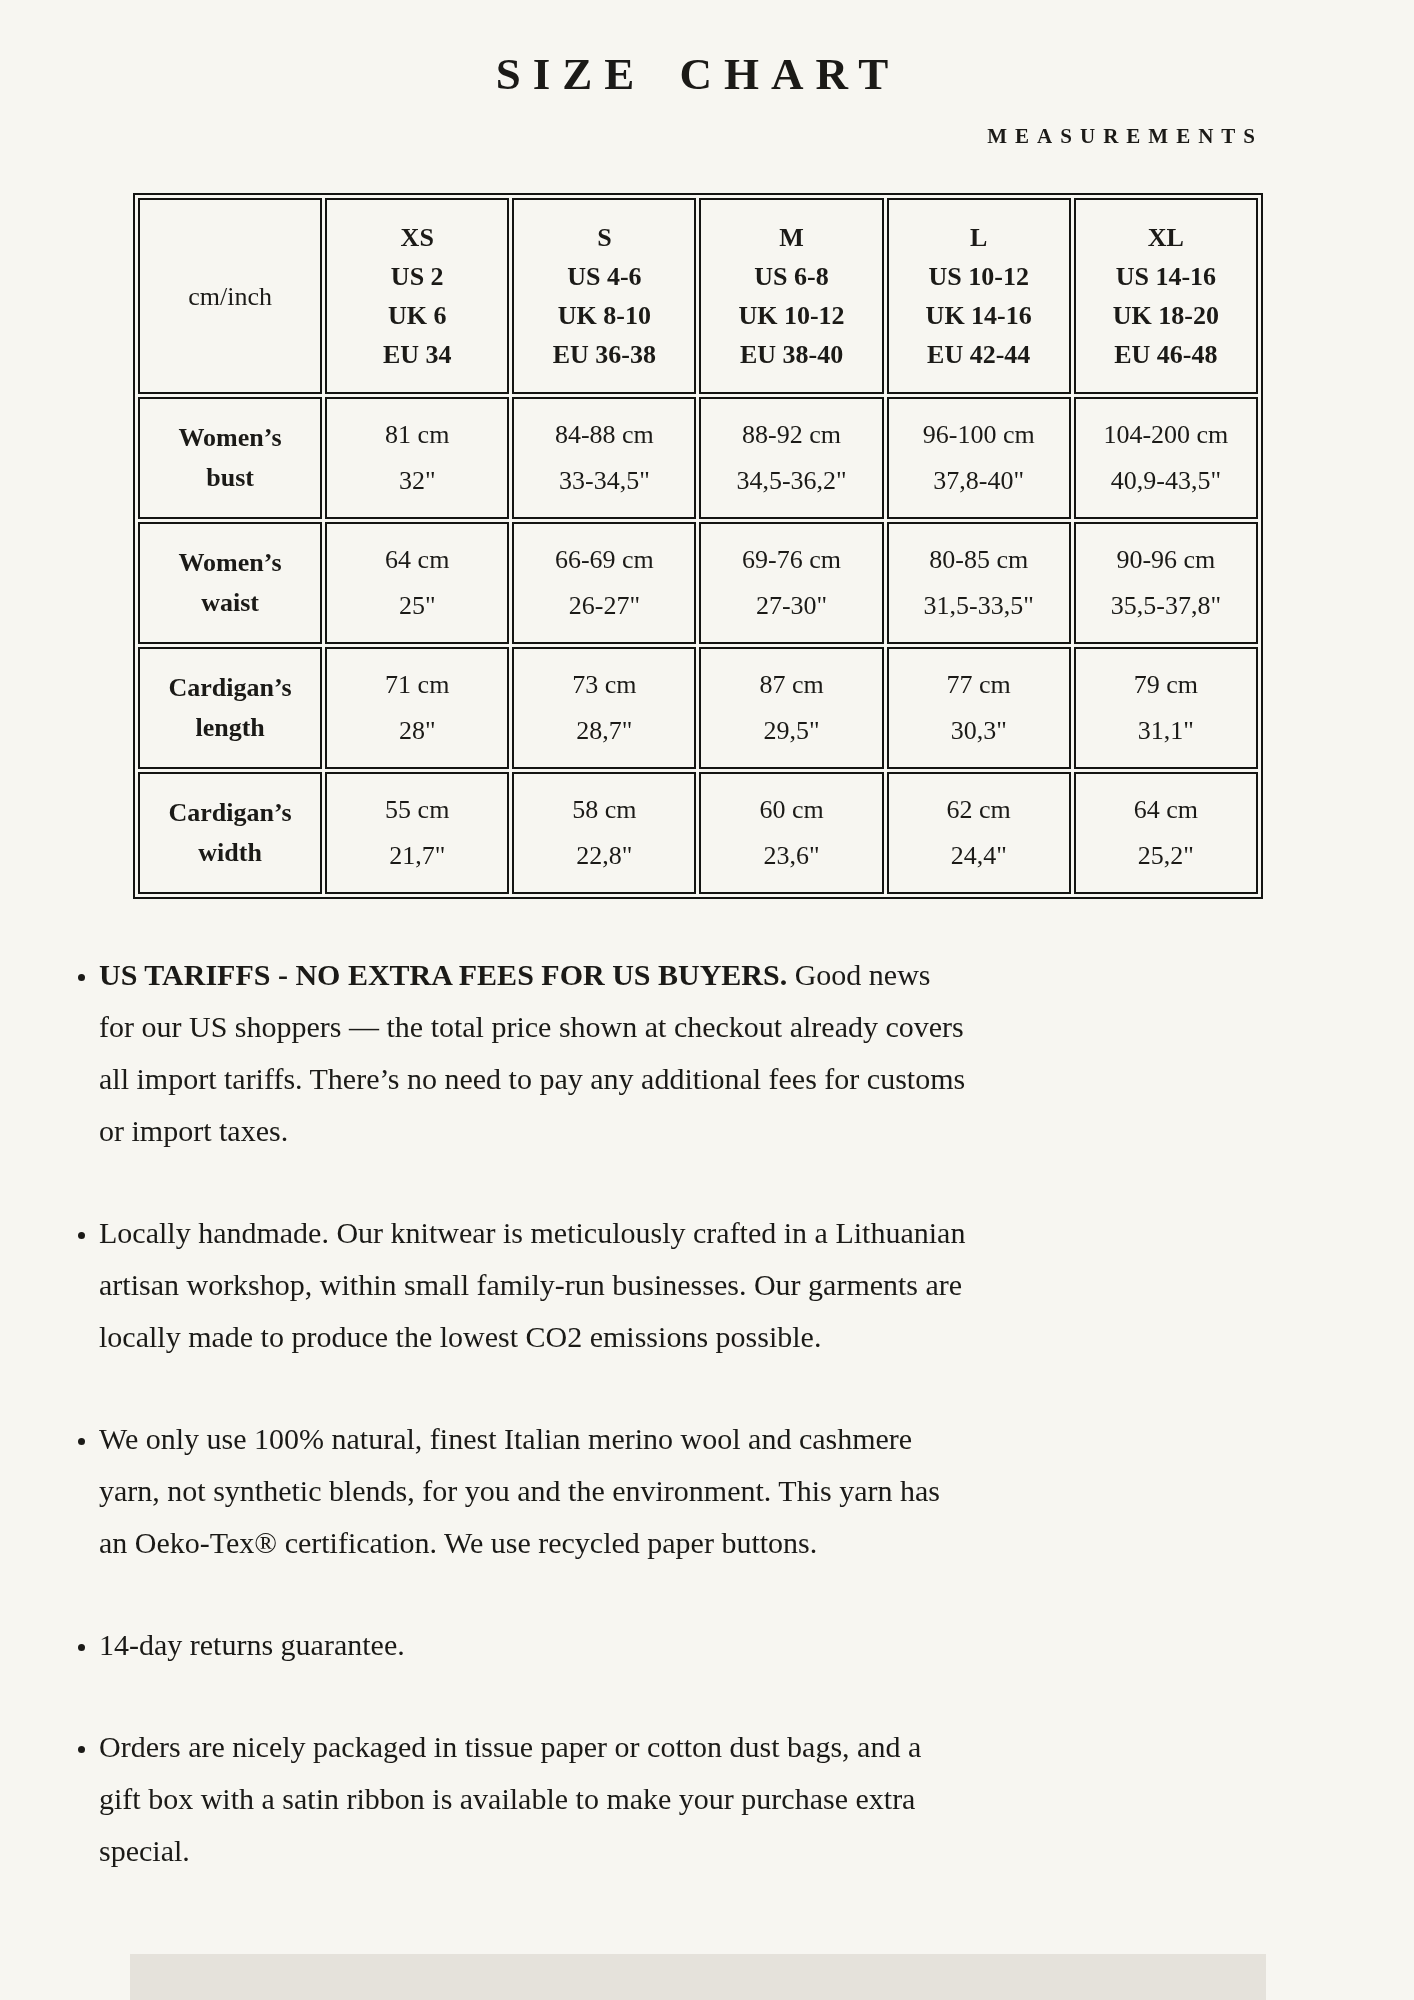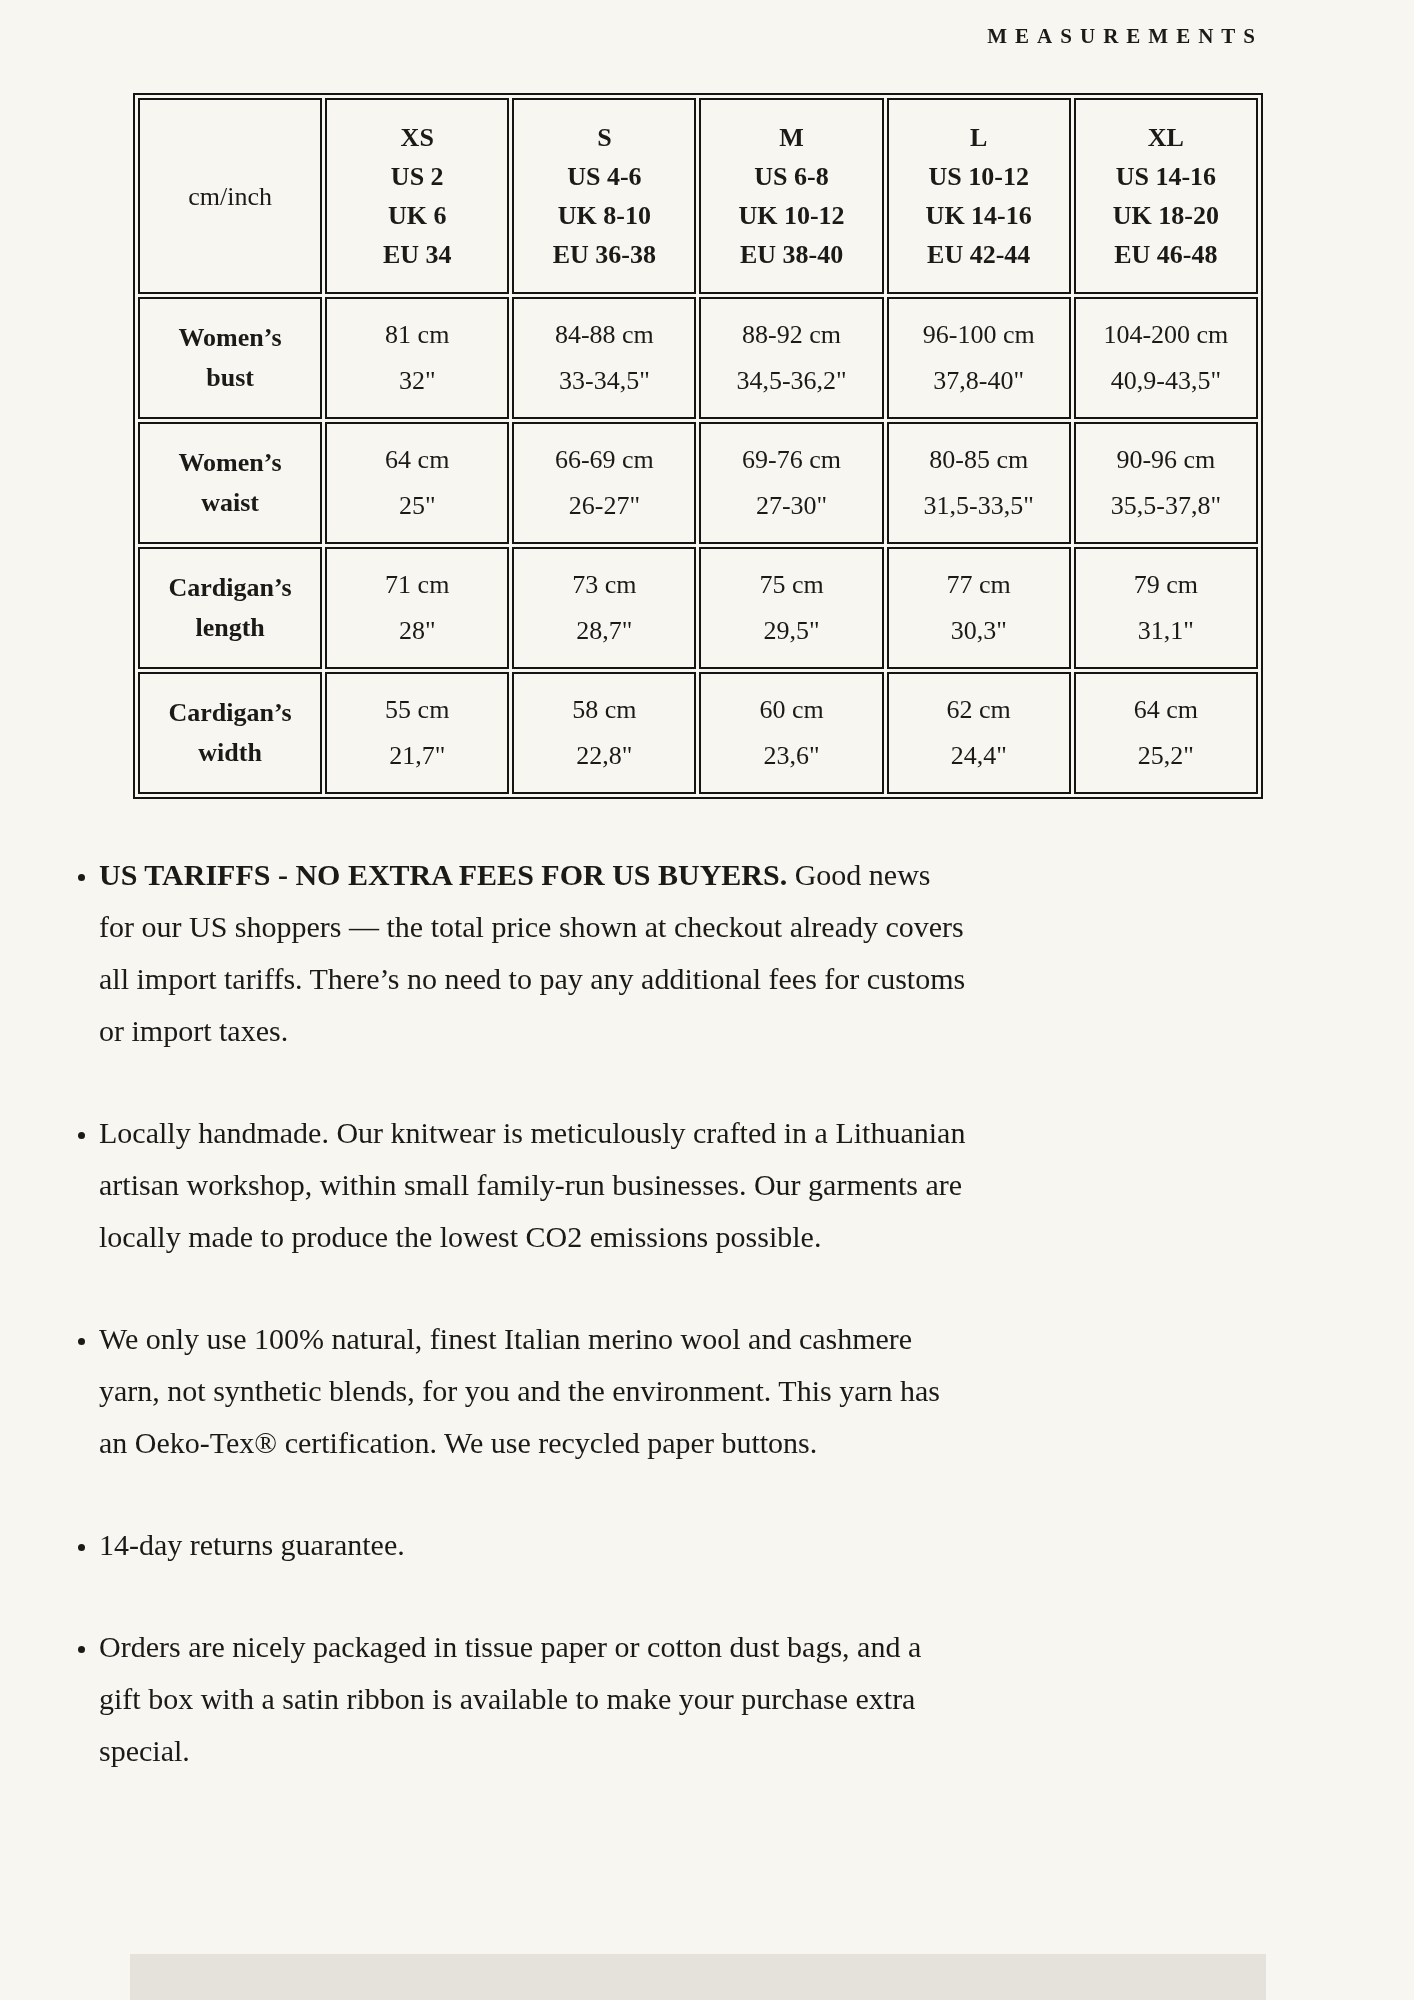--- a/index.html
+++ b/index.html
@@ -102,20 +102,21 @@
     top:1954px;
     width:1136px;
     height:46px;
     background:var(--bottom-bar);
   }
 </style>
 </head>
 <body>
 
 <div class="page">
+  <h1 class="title">SIZE CHART</h1>
   <h2 class="subtitle">MEASUREMENTS</h2>
 
   <table class="size-table">
     <thead>
       <tr>
         <th class="corner">cm/inch</th>
       <th>
             <div>XS</div>
             <div>US 2</div>
             <div>UK 6</div>
@@ -201,21 +202,21 @@
 length</th>
           <td>
             <div>71 cm</div>
             <div>28"</div>
           </td>
           <td>
             <div>73 cm</div>
             <div>28,7"</div>
           </td>
           <td>
-            <div>75 cm</div>
+            <div>87 cm</div>
             <div>29,5"</div>
           </td>
           <td>
             <div>77 cm</div>
             <div>30,3"</div>
           </td>
           <td>
             <div>79 cm</div>
             <div>31,1"</div>
           </td>

